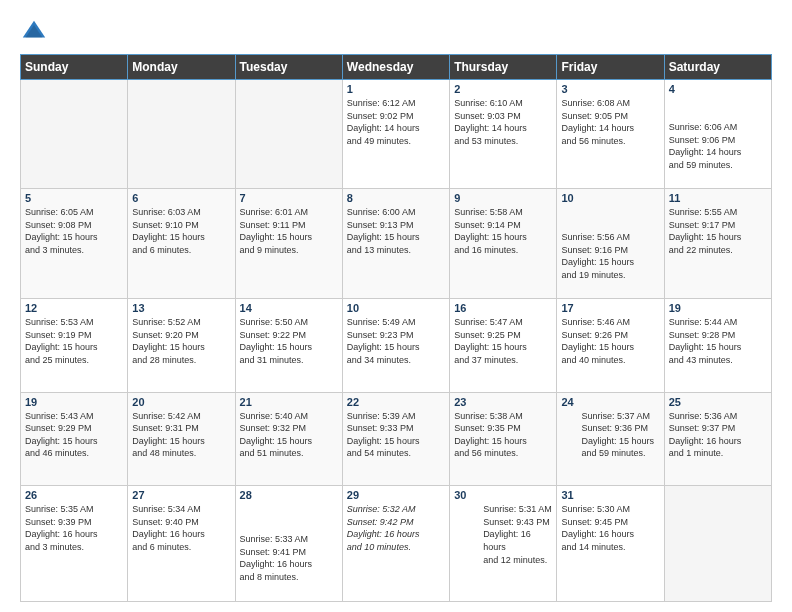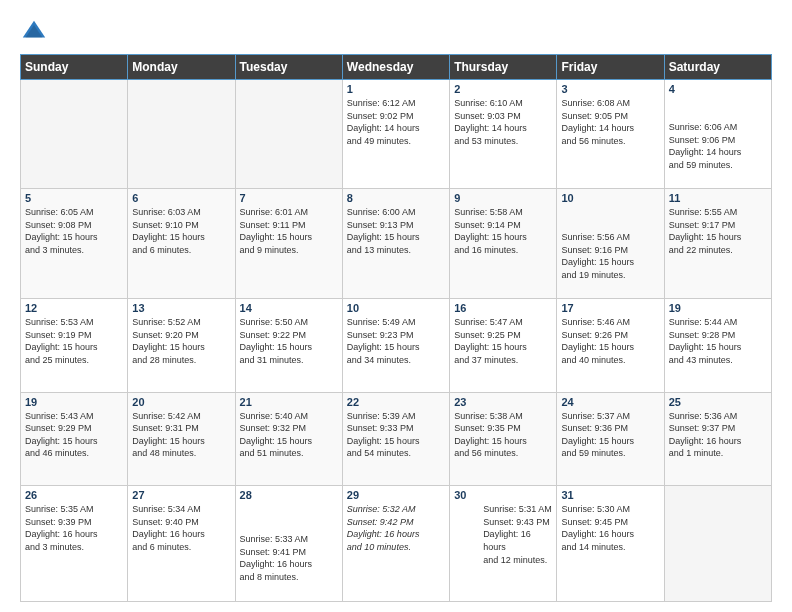--- a/index.html
+++ b/index.html
@@ -297,21 +297,21 @@
           </td>
           <td>
             <div class="day-num">23</div>
             <div class="day-info" style="white-space: pre-line;">Sunrise: 5:38 AM
 Sunset: 9:35 PM
 Daylight: 15 hours
 and 56 minutes.</div>
           </td>
           <td>
             <div class="day-num">24</div>
-            <div class="day-info" style="white-space: pre-line;">Sunrise: 5:37 AM
+            <div class="day-info" style="white-space: pre-line; margin-left: 20px;">Sunrise: 5:37 AM
 Sunset: 9:36 PM
 Daylight: 15 hours
 and 59 minutes.</div>
           </td>
           <td>
             <div class="day-num">25</div>
             <div class="day-info" style="white-space: pre-line;">Sunrise: 5:36 AM
 Sunset: 9:37 PM
 Daylight: 16 hours
 and 1 minute.</div>

